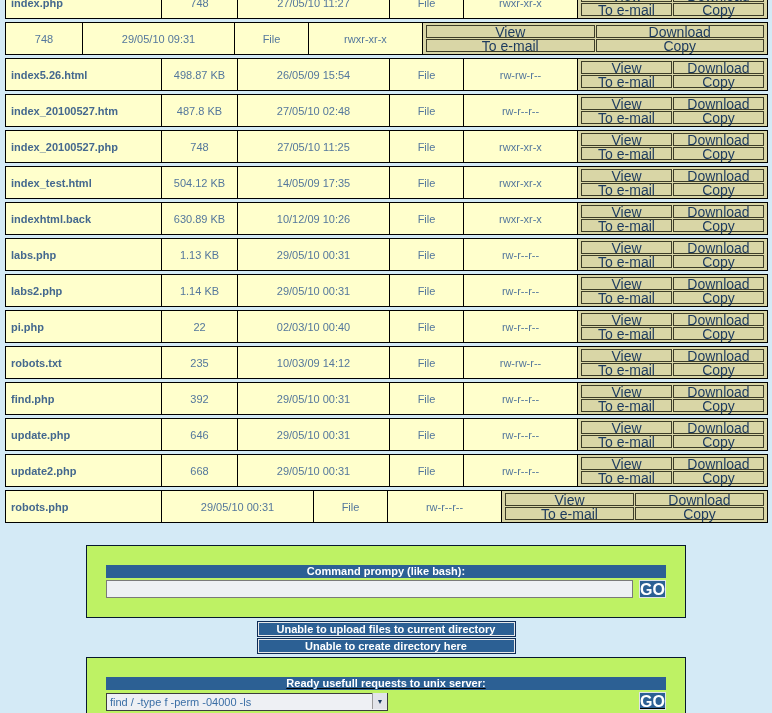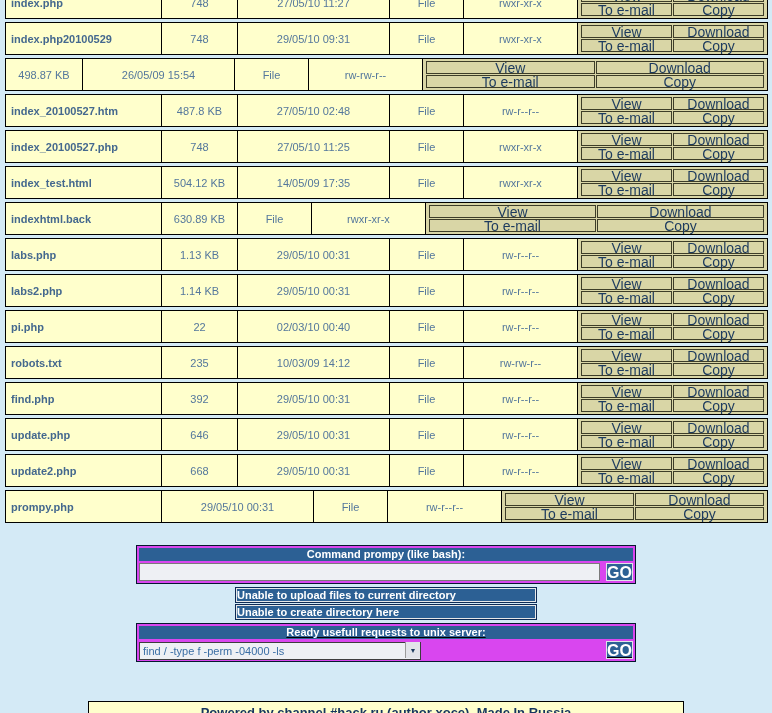--- a/index.html
+++ b/index.html
@@ -59,25 +59,25 @@
     color: #1c3a5e;
     background: #d9d6a6;
     border: 1px solid #3d3d28;
     padding: 0;
     height: 100%;
     cursor: pointer;
   }
 
   
   .panel {
-    width: 500px;
+    width: 600px;
     margin: 0 auto;
-    background: #d946ef;
+    background: #bef264;
     border: 1px solid #06182f;
-    padding: 2px;
+    padding: 19px;
   }
   .panel-header {
     background: #2c6094;
     color: #fff;
     font-weight: bold;
     font-size: 11px;
     text-align: center;
     height: 13px;
     line-height: 13px;
     margin-bottom: 2px;
@@ -103,28 +103,29 @@
     font-family: "Liberation Sans", sans-serif;
     font-weight: bold;
     font-size: 16px;
     line-height: 11px;
     padding: 0;
     cursor: pointer;
   }
   #command-panel { margin-top: 22px; }
 
   .notice {
-    width: 300px;
+    width: 257px;
     margin: 3px auto 0;
     background: #2c6094;
     border: 1px solid #e8e8e8;
     outline: 1px solid #0d2b56;
     color: #fff;
     font-weight: bold;
     font-size: 11px;
+    text-align: center;
     height: 14px;
     line-height: 13px;
   }
   #notice-upload { margin-top: 4px; }
 
   #requests-panel { margin-top: 4px; text-decoration: underline; }
   .selwrap { position: relative; width: 282px; height: 18px; }
   .selwrap select {
     width: 100%;
     height: 18px;
@@ -180,34 +181,34 @@
     <div class="c perms">rwxr-xr-x</div>
     <div class="c actions">
       <button class="abtn">View</button>
       <button class="abtn">Download</button>
       <button class="abtn">To e-mail</button>
       <button class="abtn">Copy</button>
     </div>
   </div>
 
   <div class="frow">
-    <div class="c name">index.php20100529</div>
     <div class="c size">748</div>
     <div class="c date">29/05/10 09:31</div>
     <div class="c type">File</div>
     <div class="c perms">rwxr-xr-x</div>
     <div class="c actions">
       <button class="abtn">View</button>
       <button class="abtn">Download</button>
       <button class="abtn">To e-mail</button>
       <button class="abtn">Copy</button>
     </div>
   </div>
 
   <div class="frow">
+    <div class="c name">index5.26.html</div>
     <div class="c size">498.87 KB</div>
     <div class="c date">26/05/09 15:54</div>
     <div class="c type">File</div>
     <div class="c perms">rw-rw-r--</div>
     <div class="c actions">
       <button class="abtn">View</button>
       <button class="abtn">Download</button>
       <button class="abtn">To e-mail</button>
       <button class="abtn">Copy</button>
     </div>
@@ -251,20 +252,21 @@
       <button class="abtn">View</button>
       <button class="abtn">Download</button>
       <button class="abtn">To e-mail</button>
       <button class="abtn">Copy</button>
     </div>
   </div>
 
   <div class="frow">
     <div class="c name">indexhtml.back</div>
     <div class="c size">630.89 KB</div>
+    <div class="c date">10/12/09 10:26</div>
     <div class="c type">File</div>
     <div class="c perms">rwxr-xr-x</div>
     <div class="c actions">
       <button class="abtn">View</button>
       <button class="abtn">Download</button>
       <button class="abtn">To e-mail</button>
       <button class="abtn">Copy</button>
     </div>
   </div>
 
@@ -360,21 +362,21 @@
     <div class="c perms">rw-r--r--</div>
     <div class="c actions">
       <button class="abtn">View</button>
       <button class="abtn">Download</button>
       <button class="abtn">To e-mail</button>
       <button class="abtn">Copy</button>
     </div>
   </div>
 
   <div class="frow">
-    <div class="c name">prompy.php</div>
+    <div class="c name">robots.php</div>
     <div class="c date">29/05/10 00:31</div>
     <div class="c type">File</div>
     <div class="c perms">rw-r--r--</div>
     <div class="c actions">
       <button class="abtn">View</button>
       <button class="abtn">Download</button>
       <button class="abtn">To e-mail</button>
       <button class="abtn">Copy</button>
     </div>
   </div>

